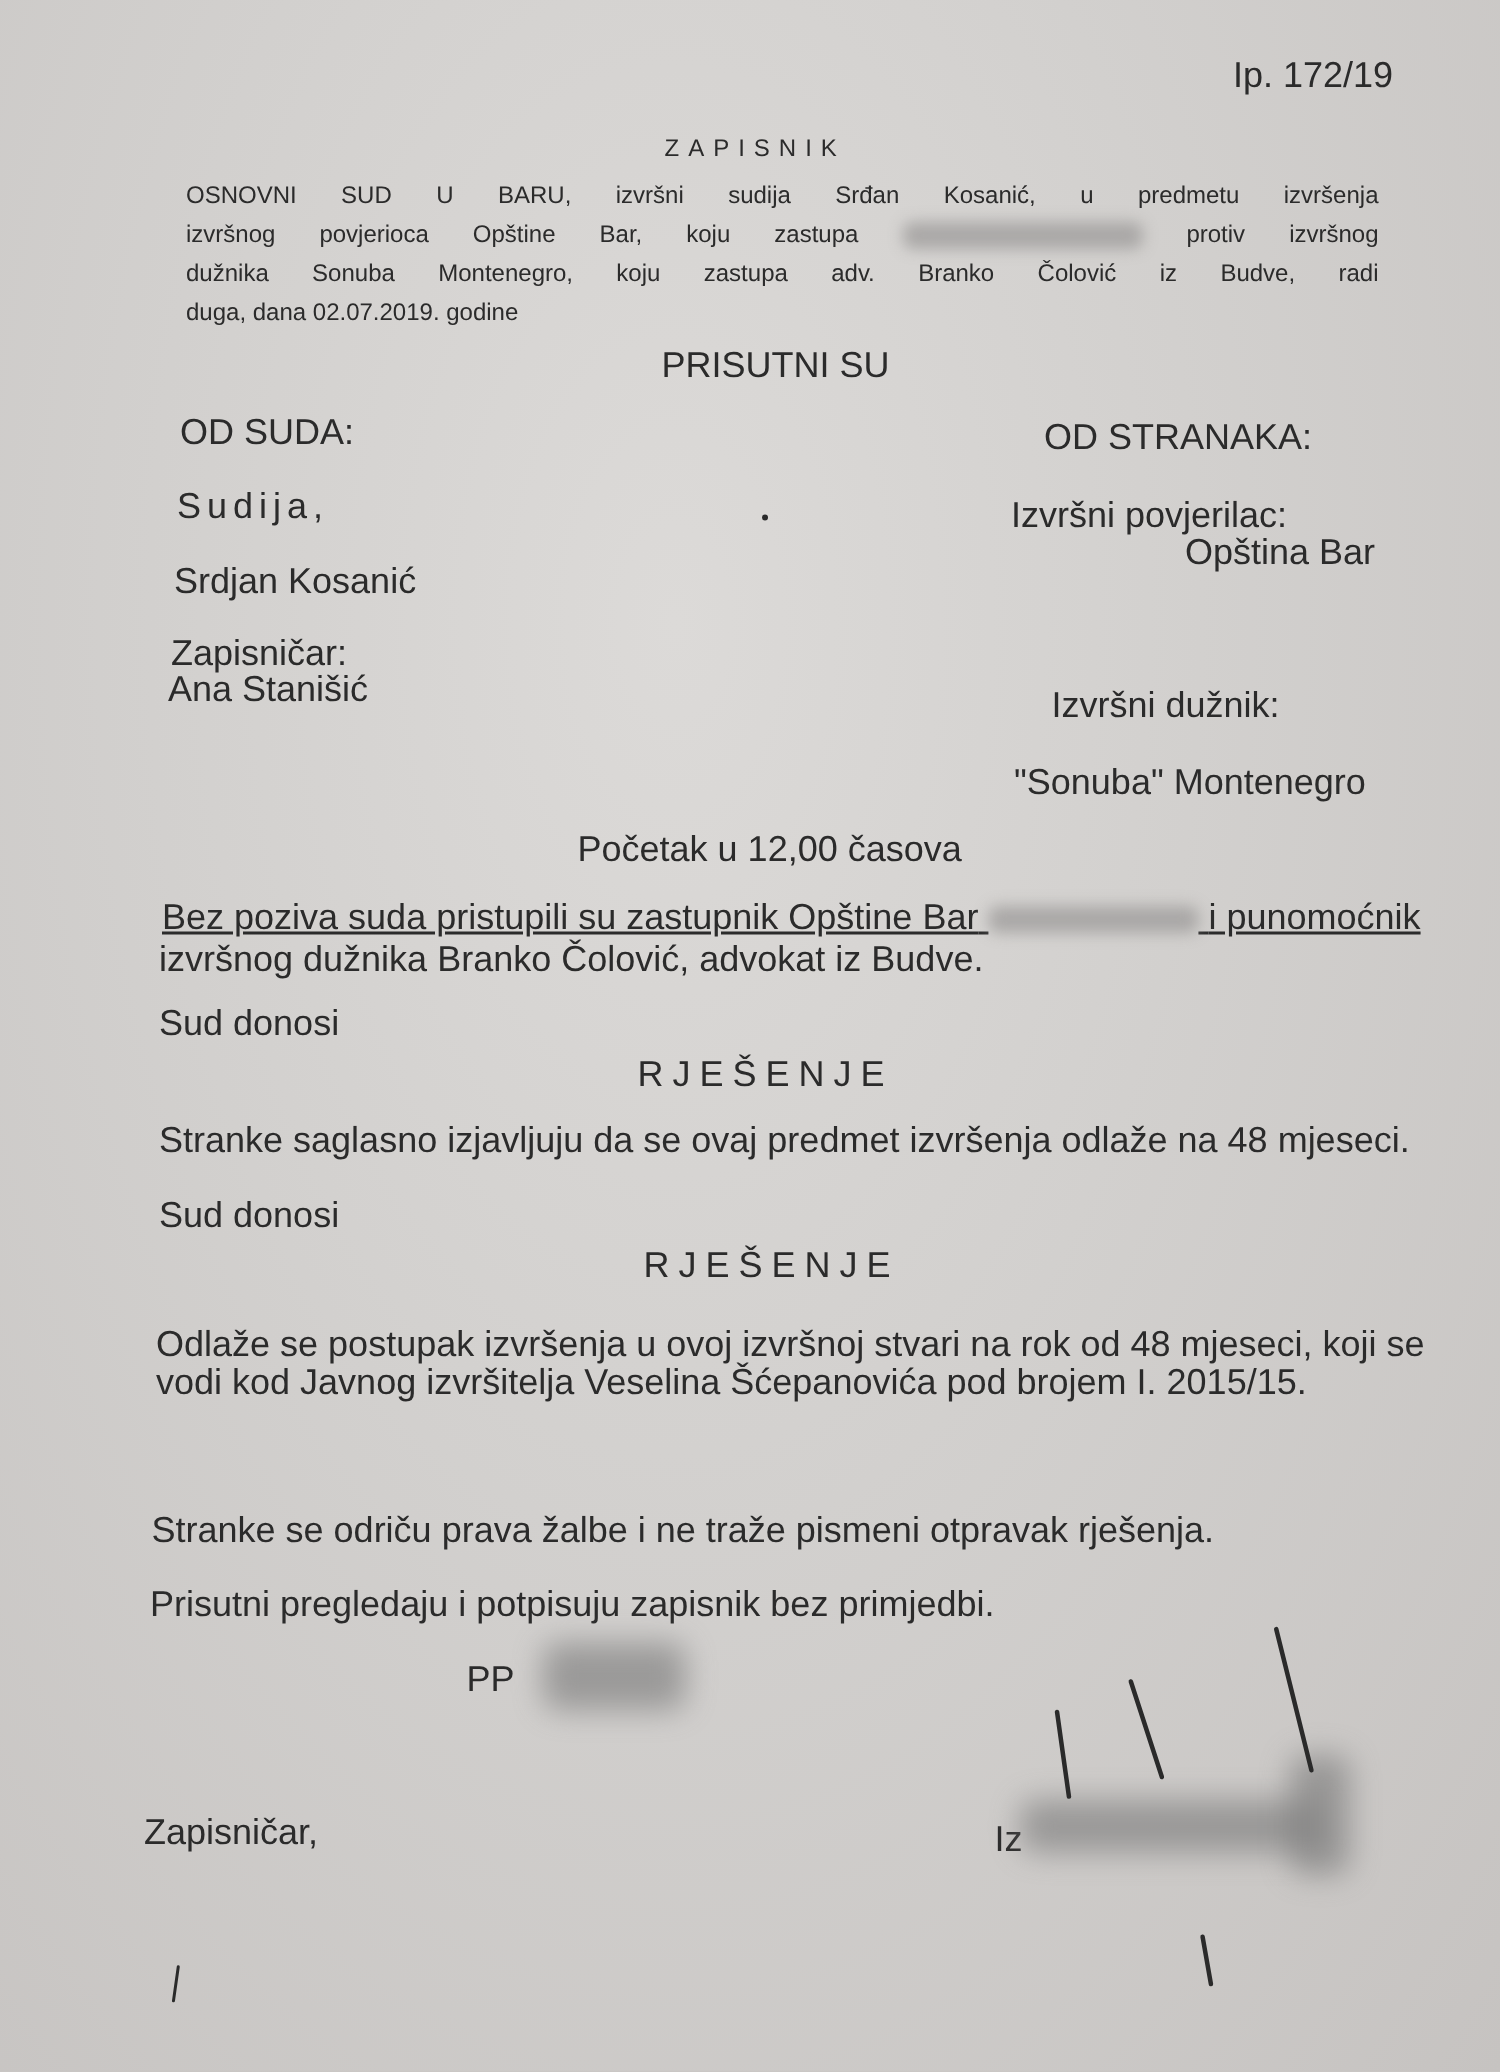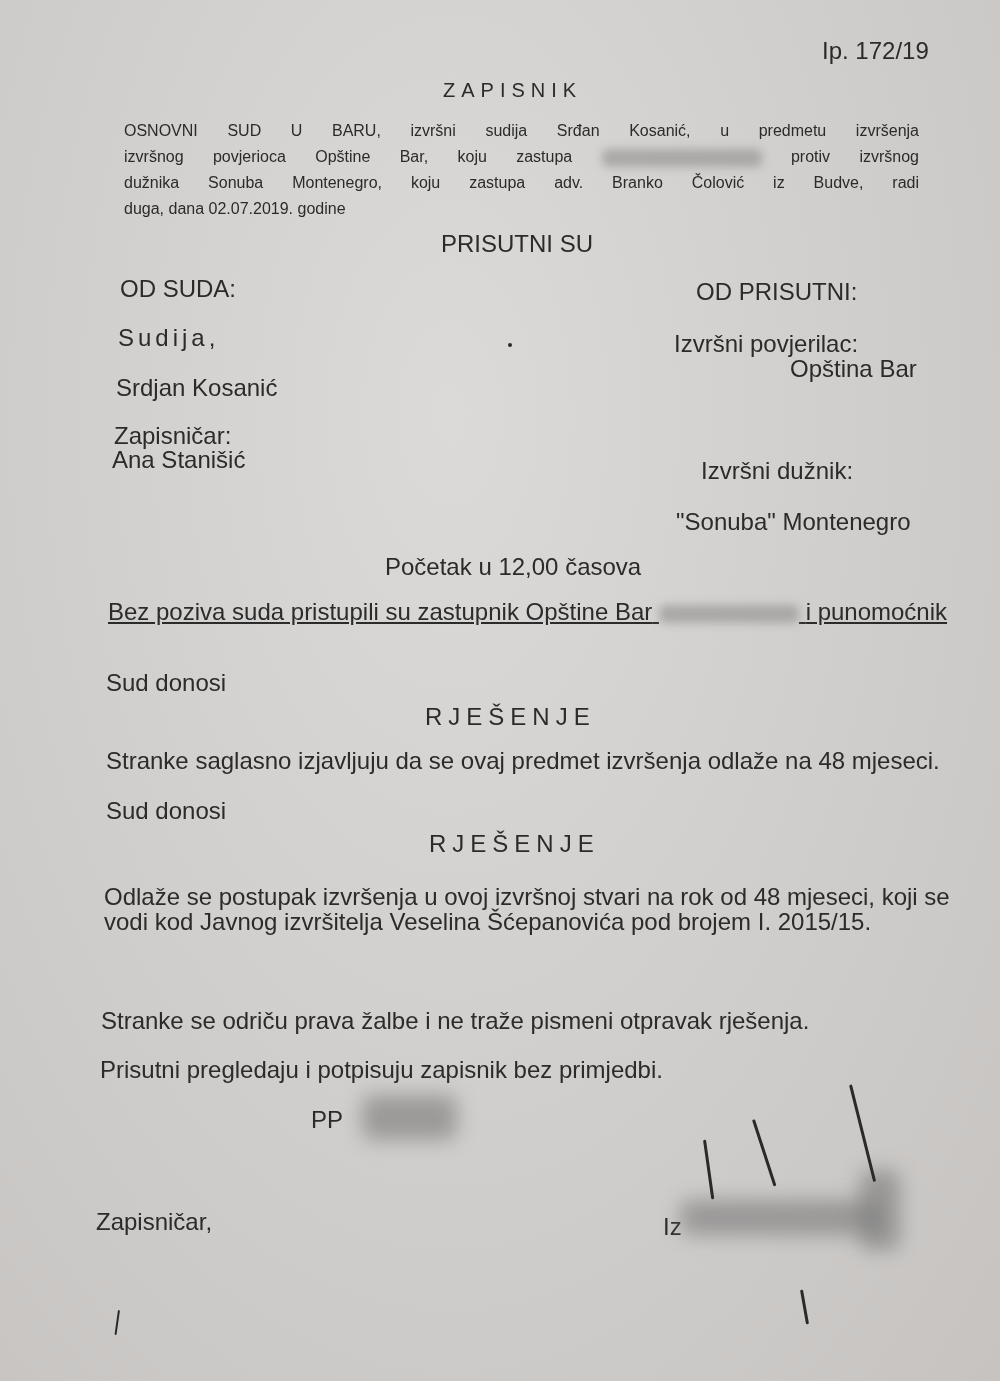--- a/index.html
+++ b/index.html
@@ -26,54 +26,55 @@
     .sig-blur { position: absolute; background: #777; filter: blur(10px); border-radius: 10px; opacity: 0.6; }
     .stroke { position: absolute; width: 3px; background: #2a2a2a; border-radius: 2px; transform-origin: top left; }
   </style>
 </head>
 <body>
 
 <div class="page">
 
   <div class="t" style="left:822px; top:36px;">Ip. 172/19</div>
 
-  <div class="t wide" style="left:443px; top:78px; font-size:20px;">ZAPISNIK</div>
+  <div class="t wide" style="left:443px; top:90px; font-size:16px;">ZAPISNIK</div>
 
   <div class="justify" style="top:118px;">
     <span class="line">OSNOVNI SUD U BARU, izvršni sudija Srđan Kosanić, u predmetu izvršenja</span>
     <span class="line">
       <span>izvršnog povjerioca Opštine Bar, koju zastupa</span>
       <span class="blur" style="width:160px;"></span>
       <span>protiv izvršnog</span>
     </span>
     <span class="line">dužnika Sonuba Montenegro, koju zastupa adv. Branko Čolović iz Budve,  radi</span>
     <span class="line last">duga, dana 02.07.2019. godine</span>
   </div>
 
   <div class="t" style="left:441px; top:229px;">PRISUTNI SU</div>
 
   <div class="t" style="left:120px; top:274px;">OD SUDA:</div>
   <div class="t spaced" style="left:118px; top:323px;">Sudija,</div>
   <div class="t" style="left:116px; top:373px;">Srdjan Kosanić</div>
   <div class="t" style="left:114px; top:421px;">Zapisničar:</div>
   <div class="t" style="left:112px; top:445px;">Ana Stanišić</div>
 
-  <div class="t" style="left:696px; top:277px;">OD PRISUTNI:</div>
+  <div class="t" style="left:696px; top:277px;">OD STRANAKA:</div>
   <div class="t" style="left:674px; top:329px;">Izvršni povjerilac:</div>
   <div class="t" style="left:790px; top:354px;">Opština Bar</div>
   <div class="t" style="left:701px; top:456px;">Izvršni dužnik:</div>
   <div class="t" style="left:676px; top:507px;">"Sonuba" Montenegro</div>
 
   <div class="t" style="left:385px; top:552px;">Početak u 12,00 časova</div>
 
   <div class="t" style="left:108px; top:597px;text-decoration:underline;">
     <span>Bez poziva suda pristupili su  zastupnik Opštine Bar</span>
     <span class="blur" style="width:140px;"></span>
     <span>i punomoćnik</span>
   </div>
+  <div class="t" style="left:106px; top:625px;">izvršnog dužnika Branko Čolović, advokat iz Budve.</div>
 
   <div class="t" style="left:106px; top:668px;">Sud donosi</div>
   <div class="t wide" style="left:425px; top:702px;">RJEŠENJE</div>
   <div class="t" style="left:106px; top:746px;">Stranke saglasno izjavljuju da se ovaj predmet izvršenja odlaže na 48 mjeseci.</div>
 
   <div class="t" style="left:106px; top:796px;">Sud donosi</div>
   <div class="t wide" style="left:429px; top:829px;">RJEŠENJE</div>
   <div class="t" style="left:104px; top:882px;">Odlaže se postupak izvršenja u ovoj izvršnoj stvari na rok od 48 mjeseci, koji se</div>
   <div class="t" style="left:104px; top:907px;">vodi kod Javnog izvršitelja Veselina Šćepanovića pod brojem I. 2015/15.</div>
 

